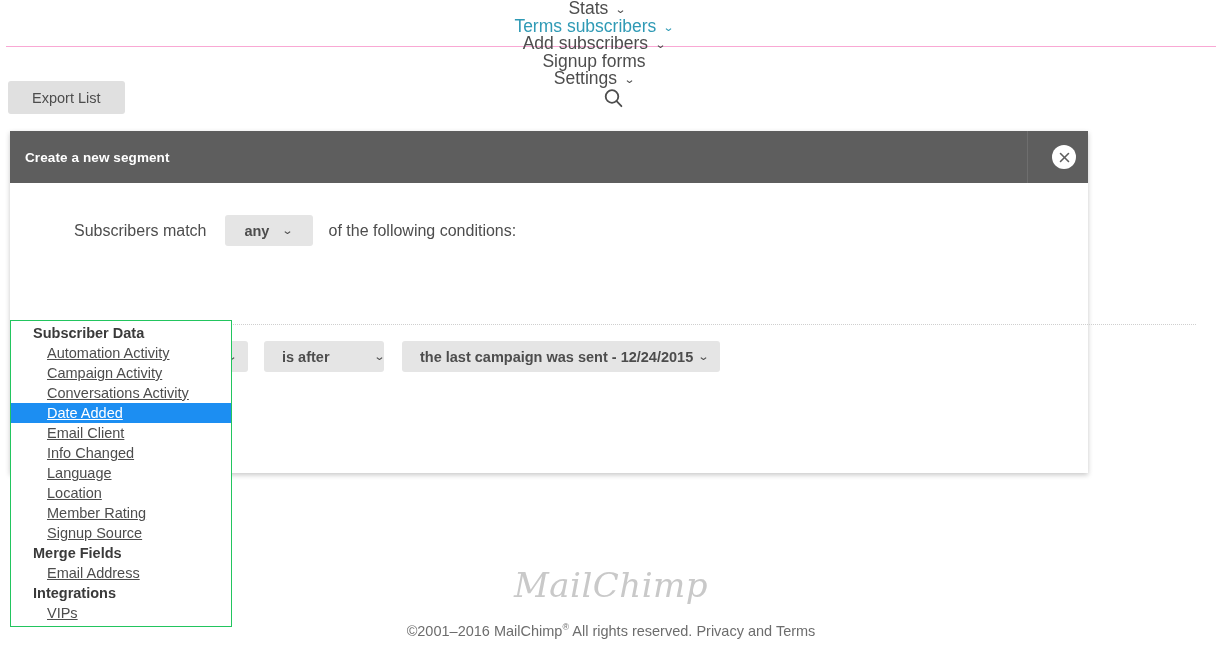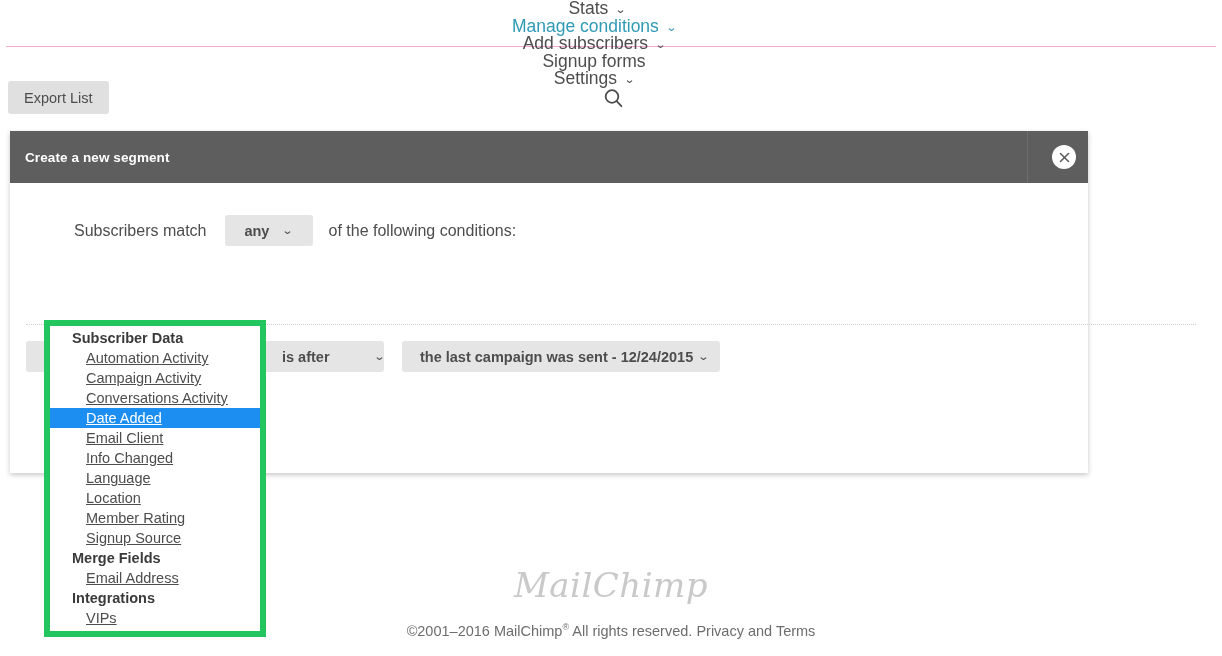--- a/index.html
+++ b/index.html
@@ -71,21 +71,21 @@
     left: 0;
     top: 47px;
     width: 1222px;
     height: 84px;
   }
   #export-list-button {
     position: absolute;
     left: 8px;
     top: 34px;
     height: 33px;
-    padding: 0 16px;
+    padding: 0 24px;
     background: #e0e0e0;
     border: none;
     border-radius: 3px;
     color: #4d4d4d;
     font-size: 14.5px;
     font-family: "Liberation Sans", sans-serif;
     cursor: pointer;
     display: flex;
     align-items: center;
   }
@@ -213,25 +213,25 @@
   #operator-select .sel-label { font-weight: bold; }
   #value-select {
     width: 318px;
     padding: 0 12px 0 18px;
     margin-left: 18px;
   }
 
   
   #field-dropdown {
     position: absolute;
-    left: 44px;
+    left: 10px;
     top: 320px;
     width: 222px;
     background: #ffffff;
-    border: 6px solid #22c55e;
+    border: 1px solid #22c55e;
     z-index: 50;
     padding: 2px 0 3px 0;
     font-size: 14.5px;
   }
   .dd-group {
     padding: 1px 0 1px 22px;
     font-weight: bold;
     color: #3a3a3a;
     line-height: 18px;
   }
@@ -283,21 +283,21 @@
 <div id="root">
 
   <div id="topnav">
 
     <div class="nav-item first">
       <span class="nav-label">Stats</span>
       <span class="caret">⌄</span>
     </div>
 
     <div class="nav-item active">
-      <span class="nav-label">Manage conditions</span>
+      <span class="nav-label">Terms subscribers</span>
       <span class="caret">⌄</span>
     </div>
 
     <div class="nav-item">
       <span class="nav-label">Add subscribers</span>
       <span class="caret">⌄</span>
     </div>
 
     <div class="nav-item">
       <span class="nav-label">Signup forms</span>

